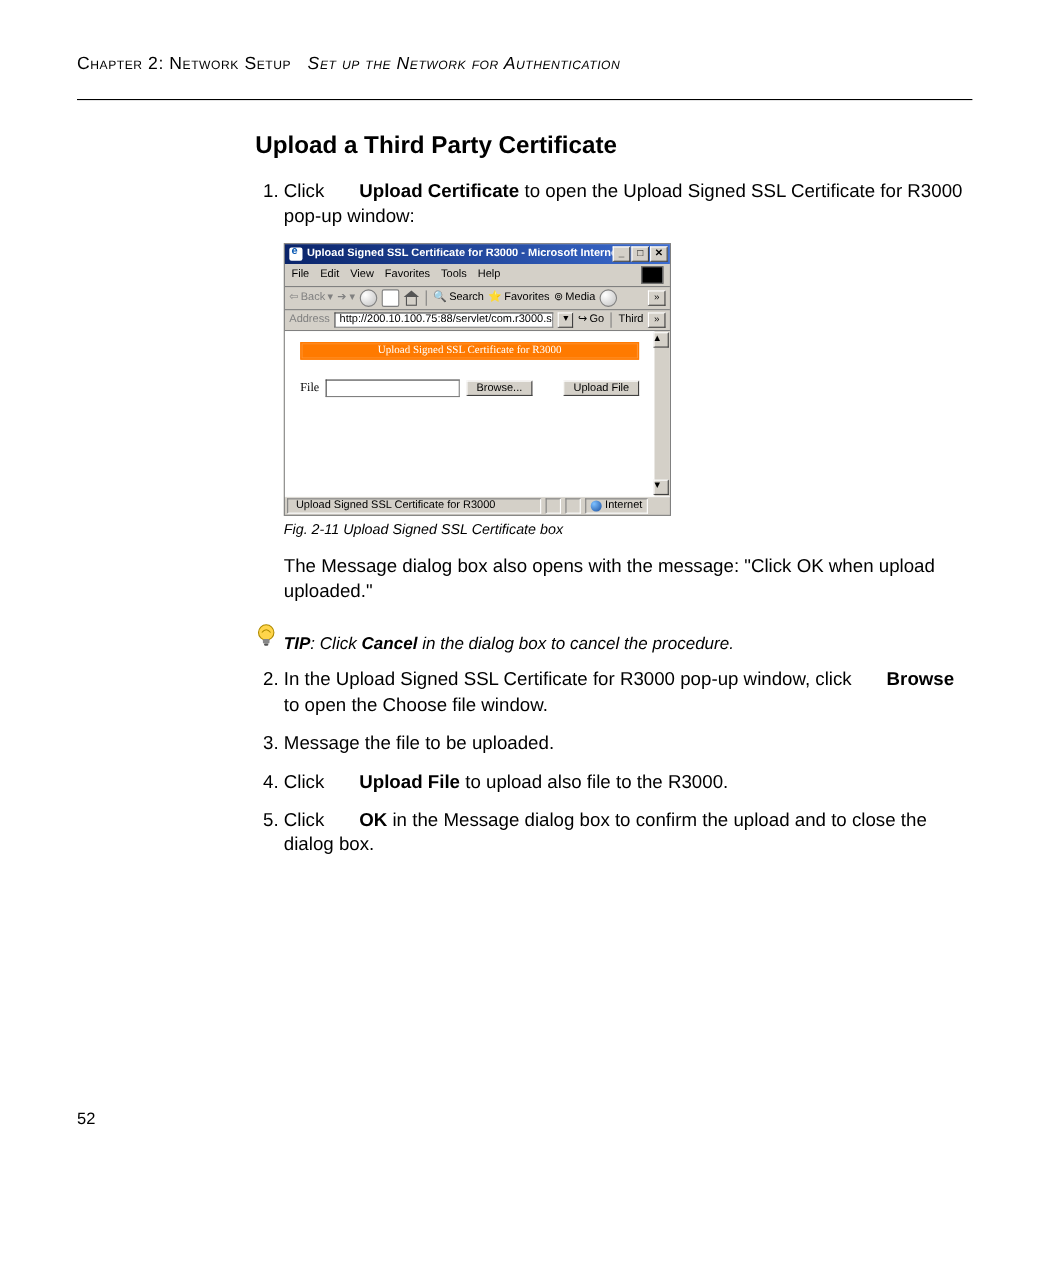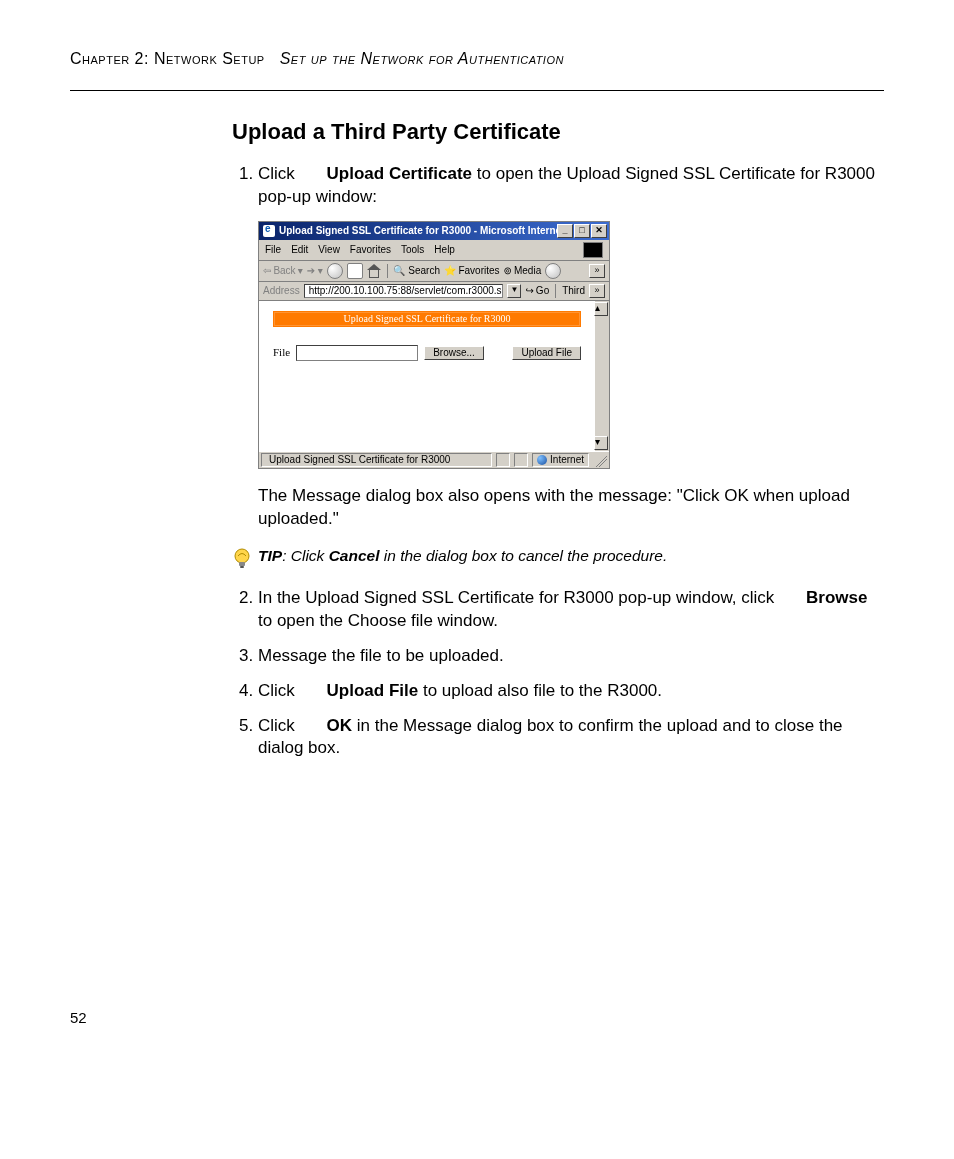--- a/index.html
+++ b/index.html
@@ -46,21 +46,21 @@
     line-height: 1.35;
     margin: 16px 0 16px 26px;
   }
   .figure-caption {
     font-style: italic;
     font-size: 13px;
     margin: 4px 0 16px 26px;
   }
   .tip-row {
     display: flex;
-    align-items: flex-start;
+    align-items: flex-end;
     margin: 8px 0 12px 0;
   }
   .tip-icon {
     flex: 0 0 22px;
     margin-right: 4px;
   }
   .tip-text {
     font-style: italic;
     font-size: 15.5px;
   }
@@ -303,20 +303,21 @@
         <div class="status-cell seg"></div>
         <div class="status-cell seg"></div>
         <div class="status-cell">
           <span class="globe"></span>
           <span>Internet</span>
         </div>
         <div class="grip"></div>
       </div>
     </div>
 
+    <div class="figure-caption">Fig. 2-11  Upload Signed SSL Certificate box</div>
 
     <div class="body-para">The Message dialog box also opens with the message: "Click OK when upload uploaded."</div>
 
     <div class="tip-row">
       <div class="tip-icon">
         <svg width="20" height="24" viewBox="0 0 20 24">
           <circle cx="10" cy="9" r="7" fill="#ffd54a" stroke="#b08b00" stroke-width="1"></circle>
           <path d="M6 9 Q10 4 14 9" stroke="#b08b00" fill="none" stroke-width="1"></path>
           <rect x="7" y="15" width="6" height="4" fill="#888" rx="1"></rect>
           <rect x="8" y="19" width="4" height="2" fill="#555" rx="1"></rect>

